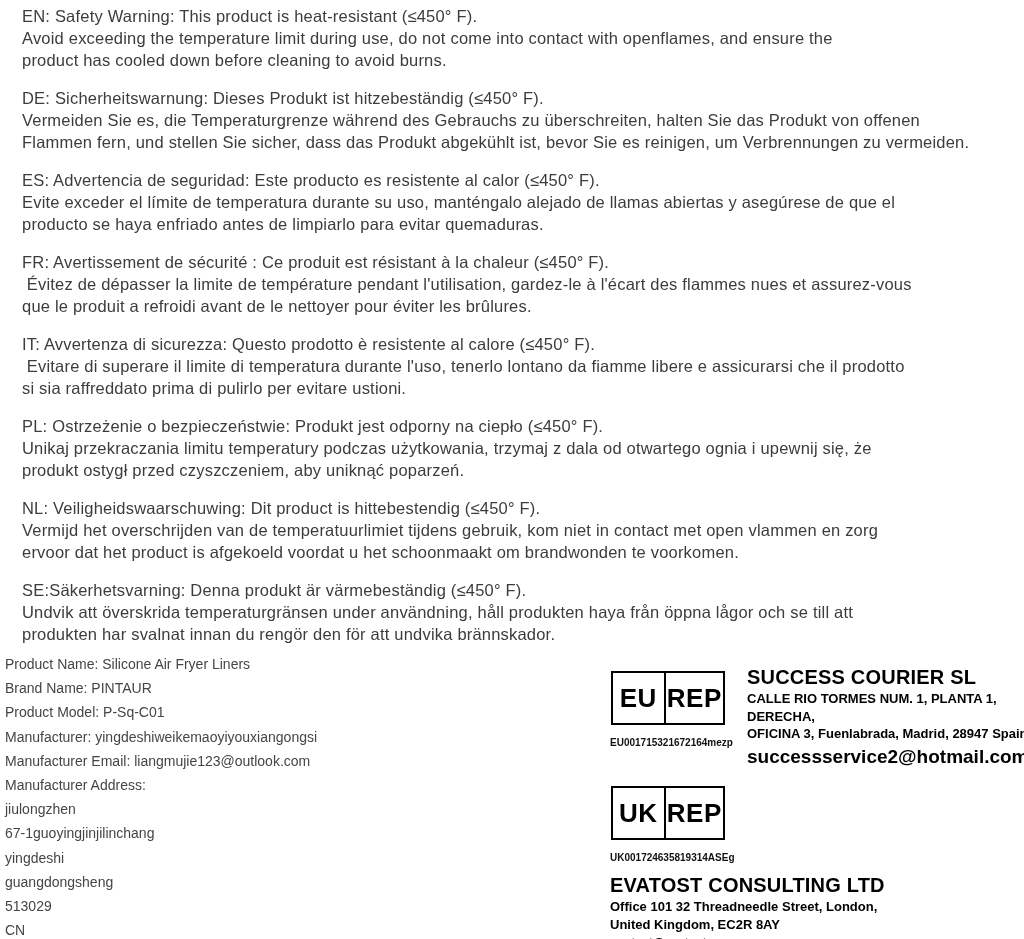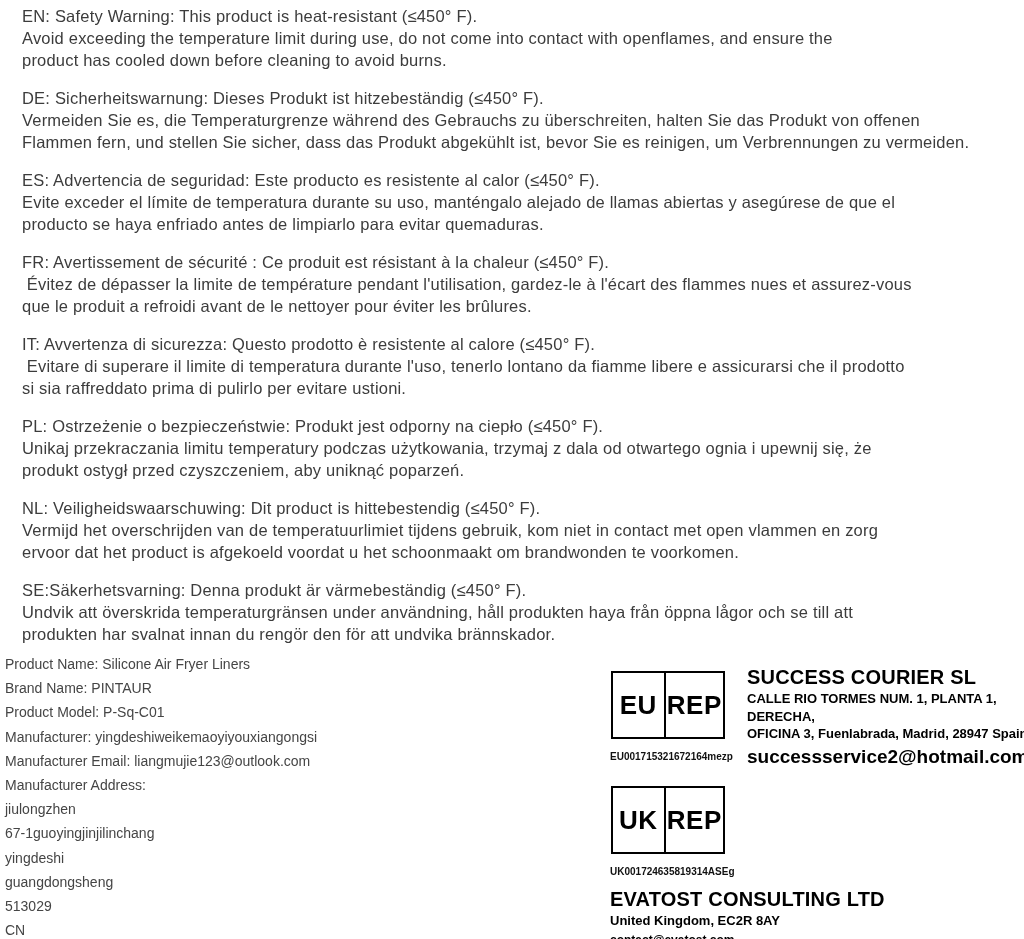--- a/index.html
+++ b/index.html
@@ -32,21 +32,21 @@
   .rep-block {
     position: absolute; left: 610px;
     display: flex; align-items: flex-start; gap: 9px;
     color: #000;
   }
   .rep-block.eu { top: 664px; }
   .rep-block.uk { top: 779px; flex-direction: column; }
   .rep-left { width: 128px; flex: 0 0 auto; }
   .rep-box {
     margin-top: 7px; margin-left: 1px;
-    width: 114px; height: 68px;
+    width: 114px; height: 54px;
     border: 2.5px solid #000; box-sizing: border-box;
     display: flex;
   }
   .rep-box .cell {
     flex: 1; display: flex; align-items: center; justify-content: center;
     font-weight: 700; font-size: 26px; letter-spacing: 0.5px;
   }
   .rep-box .cell.left { border-right: 2.5px solid #000; flex: 0 0 46%; }
   .rep-code {
     margin-top: 12px; font-size: 10px; font-weight: 700;
@@ -148,16 +148,17 @@
 <div class="rep-block uk">
   <div class="rep-left">
     <div class="rep-box">
       <div class="cell left">UK</div>
       <div class="cell">REP</div>
     </div>
     <div class="rep-code">UK001724635819314ASEg</div>
   </div>
   <div class="rep-text">
     <div class="rep-name">EVATOST CONSULTING LTD</div>
+    <div class="rep-addr">Office 101 32 Threadneedle Street, London,</div>
     <div class="rep-addr">United Kingdom, EC2R 8AY</div>
     <div class="rep-email">contact@evatost.com</div>
   </div>
 </div>
 
 </body></html>

